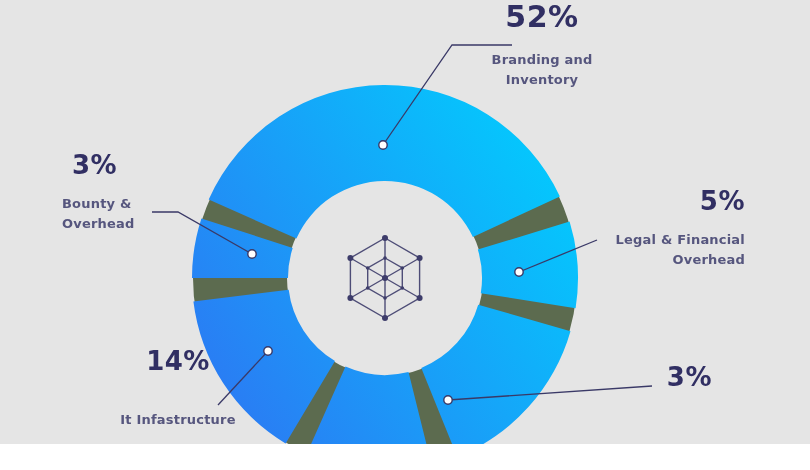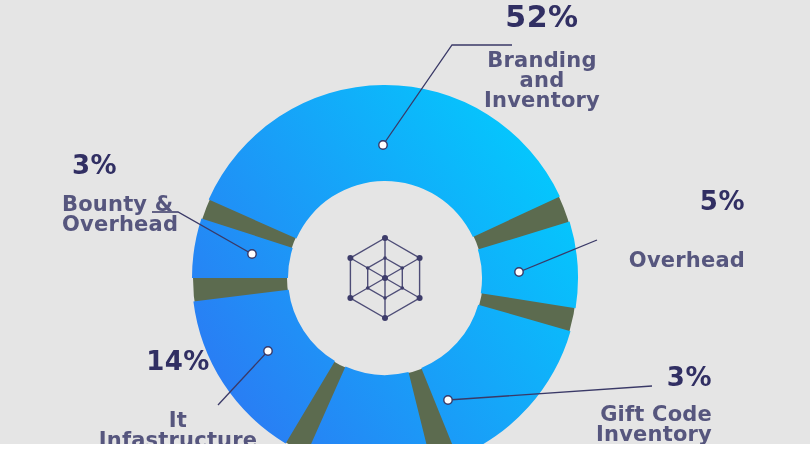--- a/index.html
+++ b/index.html
@@ -11,21 +11,21 @@
     font-family:"DejaVu Sans","Liberation Sans",sans-serif;
   }
   .stage svg{position:absolute;left:0;top:0;}
   .callout{position:absolute;}
   .pct{
     font-size:26px;font-weight:800;line-height:1;
     color:var(--pct-color,#312f63);letter-spacing:.5px;
   }
   .pct-lg{font-size:30px;}
   .lbl{
-    margin-top:16px;font-size:21px;line-height:20px;font-weight:700;
+    margin-top:16px;font-size:13px;line-height:20px;font-weight:700;
     color:var(--lbl-color,#56567e);letter-spacing:.2px;
   }
   .co-branding{left:476px;top:2px;width:132px;text-align:center;}
   .co-branding .lbl{margin-top:18px;}
   .co-legal{left:597px;top:188px;width:148px;text-align:right;}
   .co-gift{left:566px;top:364px;width:146px;text-align:right;}
   .co-gift .lbl{margin-top:14px;}
   .co-infra{left:88px;top:348px;width:180px;text-align:center;}
   .co-infra .lbl{margin-top:36px;}
   .co-bounty{left:62px;top:152px;width:130px;text-align:left;}
@@ -88,31 +88,27 @@
     <div class="pct pct-lg">52%</div>
     <div class="lbl">
       <span>Branding and</span><br>
       <span>Inventory</span>
     </div>
   </div>
 
   <div class="callout co-legal">
     <div class="pct">5%</div>
     <div class="lbl">
-      <br>
+      <span>Legal &amp; Financial</span><br>
       <span>Overhead</span>
     </div>
   </div>
 
   <div class="callout co-gift">
     <div class="pct">3%</div>
-    <div class="lbl">
-      <span>Gift Code</span><br>
-      <span>Inventory</span>
-    </div>
   </div>
 
   <div class="callout co-infra">
     <div class="pct">14%</div>
     <div class="lbl">
       <span>It Infastructure</span>
     </div>
   </div>
 
   <div class="callout co-bounty">

